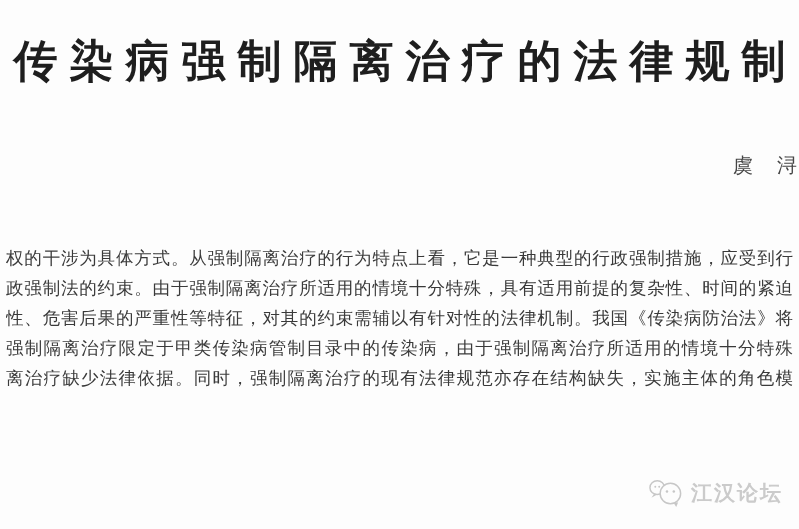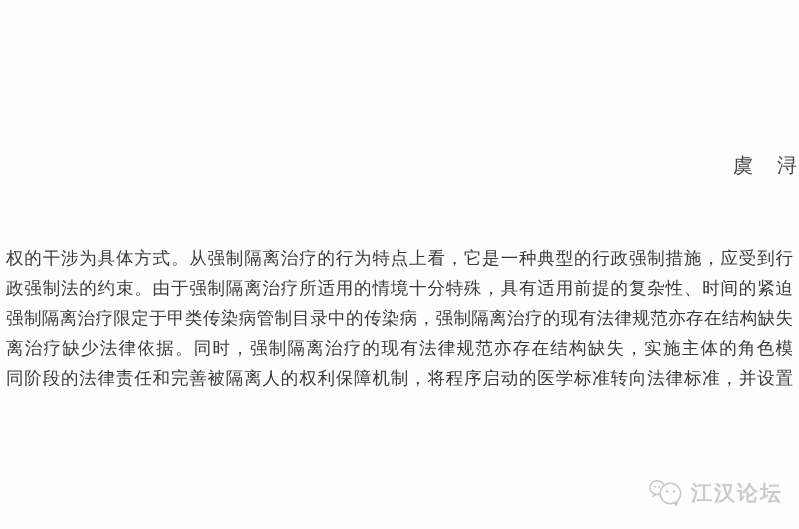--- a/index.html
+++ b/index.html
@@ -88,29 +88,30 @@
   }
   .wm-icon {
     display: block;
   }
 </style>
 </head>
 <body>
 
 <div class="page">
 
+  <h1 class="title">传染病强制隔离治疗的法律规制</h1>
 
   <div class="author">虞　浔</div>
 
   <div class="abstract">
     <div class="abs-line">权的干涉为具体方式。从强制隔离治疗的行为特点上看，它是一种典型的行政强制措施，应受到行</div>
     <div class="abs-line">政强制法的约束。由于强制隔离治疗所适用的情境十分特殊，具有适用前提的复杂性、时间的紧迫</div>
-    <div class="abs-line">强制隔离治疗限定于甲类传染病管制目录中的传染病，强制隔离治疗的现有法律规范亦存在结构缺失</div>
+    <div class="abs-line">性、危害后果的严重性等特征，对其的约束需辅以有针对性的法律机制。我国《传染病防治法》将</div>
+    <div class="abs-line">强制隔离治疗限定于甲类传染病管制目录中的传染病，由于强制隔离治疗所适用的情境十分特殊</div>
     <div class="abs-line">离治疗缺少法律依据。同时，强制隔离治疗的现有法律规范亦存在结构缺失，实施主体的角色模</div>
-    <div class="abs-line">同阶段的法律责任和完善被隔离人的权利保障机制，将程序启动的医学标准转向法律标准，并设置</div>
   </div>
 
   <div class="watermark">
     <svg class="wm-icon" width="37" height="30" viewBox="0 0 38 30" xmlns="http://www.w3.org/2000/svg">
       <g fill="none" stroke="#c7c7c7" stroke-width="1.5" stroke-linejoin="round">
         <ellipse cx="9.5" cy="9.5" rx="7.5" ry="7"></ellipse>
         <path d="M6.5 15.5 L3.5 20 L9.5 16.5" fill="#c7c7c7" stroke="none"></path>
         <circle cx="23" cy="15.5" r="10.5" fill="#fdfdfd"></circle>
         <path d="M26.5 25.5 L29 29.5 L31 24.5" fill="#c7c7c7" stroke="none"></path>
       </g>

